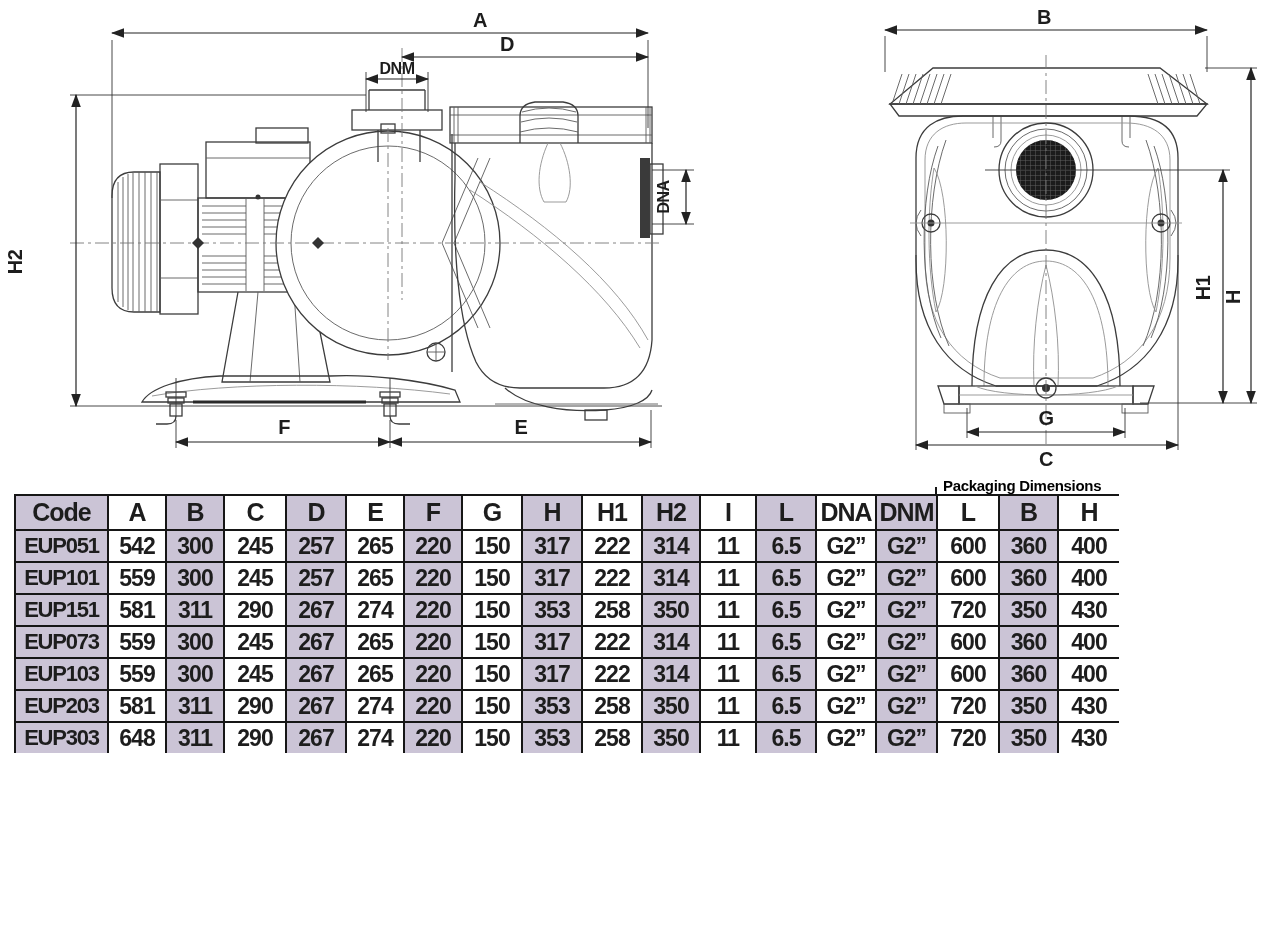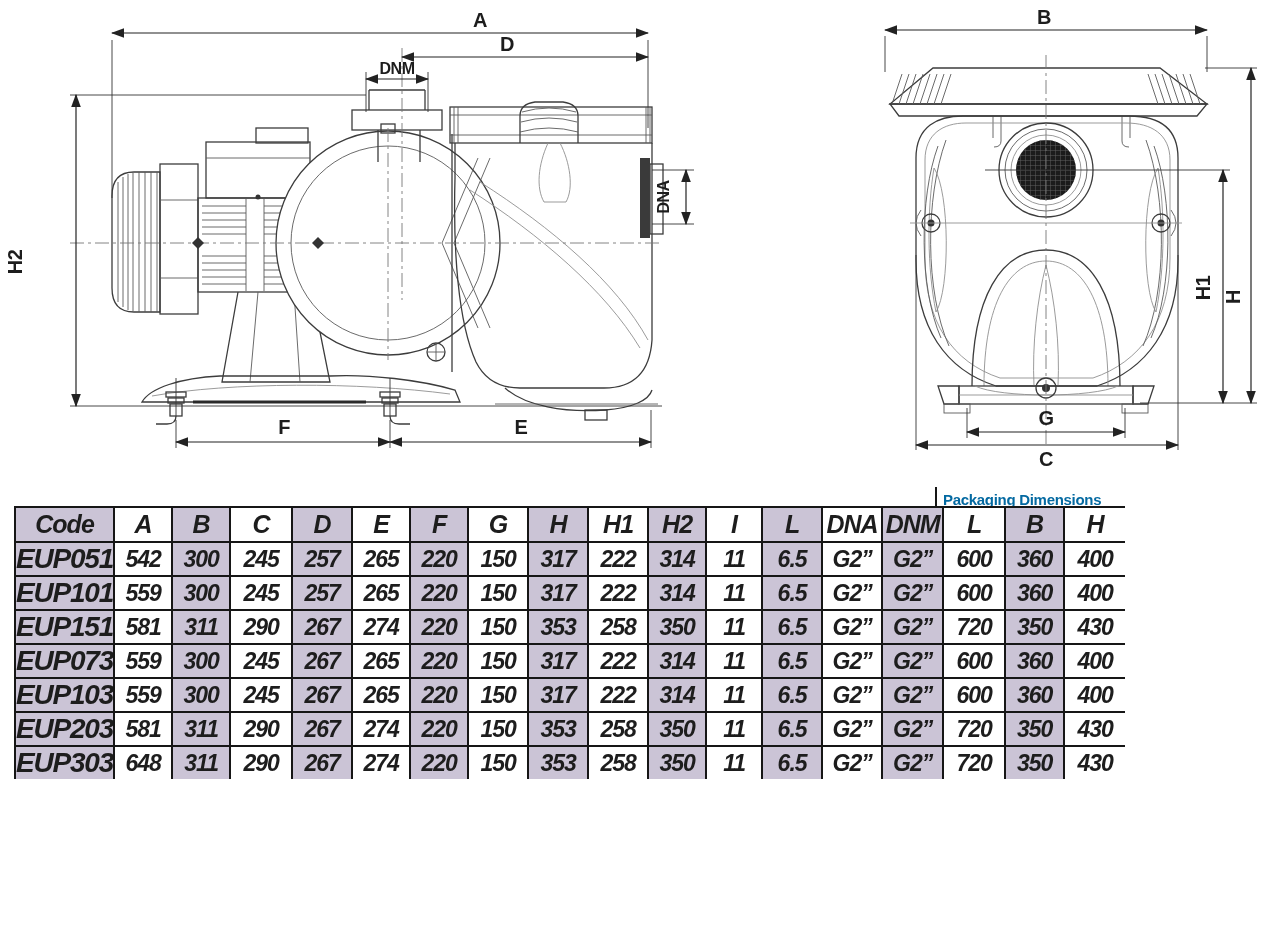--- a/index.html
+++ b/index.html
@@ -15,34 +15,34 @@
   .whitefill{fill:#ffffff;}
   .dim{stroke:#222222;stroke-width:1.2;fill:none;}
   .ext{stroke:#333333;stroke-width:0.9;fill:none;}
   .cline{stroke:#777777;stroke-width:0.9;fill:none;stroke-dasharray:14 4 3 4;}
   .dimtext{font-family:"Liberation Sans",sans-serif;font-weight:bold;fill:#1d1d1d;}
   .sz20{font-size:20px;letter-spacing:-0.5px;}
   .sz16{font-size:16px;letter-spacing:-0.5px;}
   .darkfill{fill:#3a3a3a;stroke:none;}
   
   #pack-label{
-    position:absolute;left:943px;top:491px;font-size:15px;font-weight:bold;color:#0369a1;
+    position:absolute;left:943px;top:477px;font-size:15px;font-weight:bold;color:#000000;
     letter-spacing:-0.3px;white-space:nowrap;
   }
   #pack-line{position:absolute;left:935px;top:487px;width:2px;height:39px;background:#161616;}
   #dim-table{
-    position:absolute;left:14px;top:506px;border-collapse:collapse;table-layout:fixed;font-style:italic;
+    position:absolute;left:14px;top:494px;border-collapse:collapse;table-layout:fixed;
   }
   #dim-table th,#dim-table td{
     border:2px solid #161616;text-align:center;vertical-align:middle;
     color:#1d1d1d;padding:0;overflow:hidden;white-space:nowrap;
   }
   #dim-table th{height:33px;font-size:25px;font-weight:bold;letter-spacing:-1px;}
   #dim-table td{height:30px;font-size:23px;font-weight:bold;letter-spacing:-1px;}
-  #dim-table td.code{font-size:28px;letter-spacing:-1.2px;}
+  #dim-table td.code{font-size:22px;letter-spacing:-1.2px;}
   #dim-table th:last-child,#dim-table td:last-child{border-right:none;}
   #dim-table tbody tr:last-child td{border-bottom:none;}
   .shade{background:#cbc4d6;}
 </style>
 </head>
 <body>
 
 <svg id="drawing" width="1280" height="500" viewBox="0 0 1280 500">
   <defs>
     <marker id="mE" orient="auto" markerWidth="11" markerHeight="8" refX="10" refY="4">

